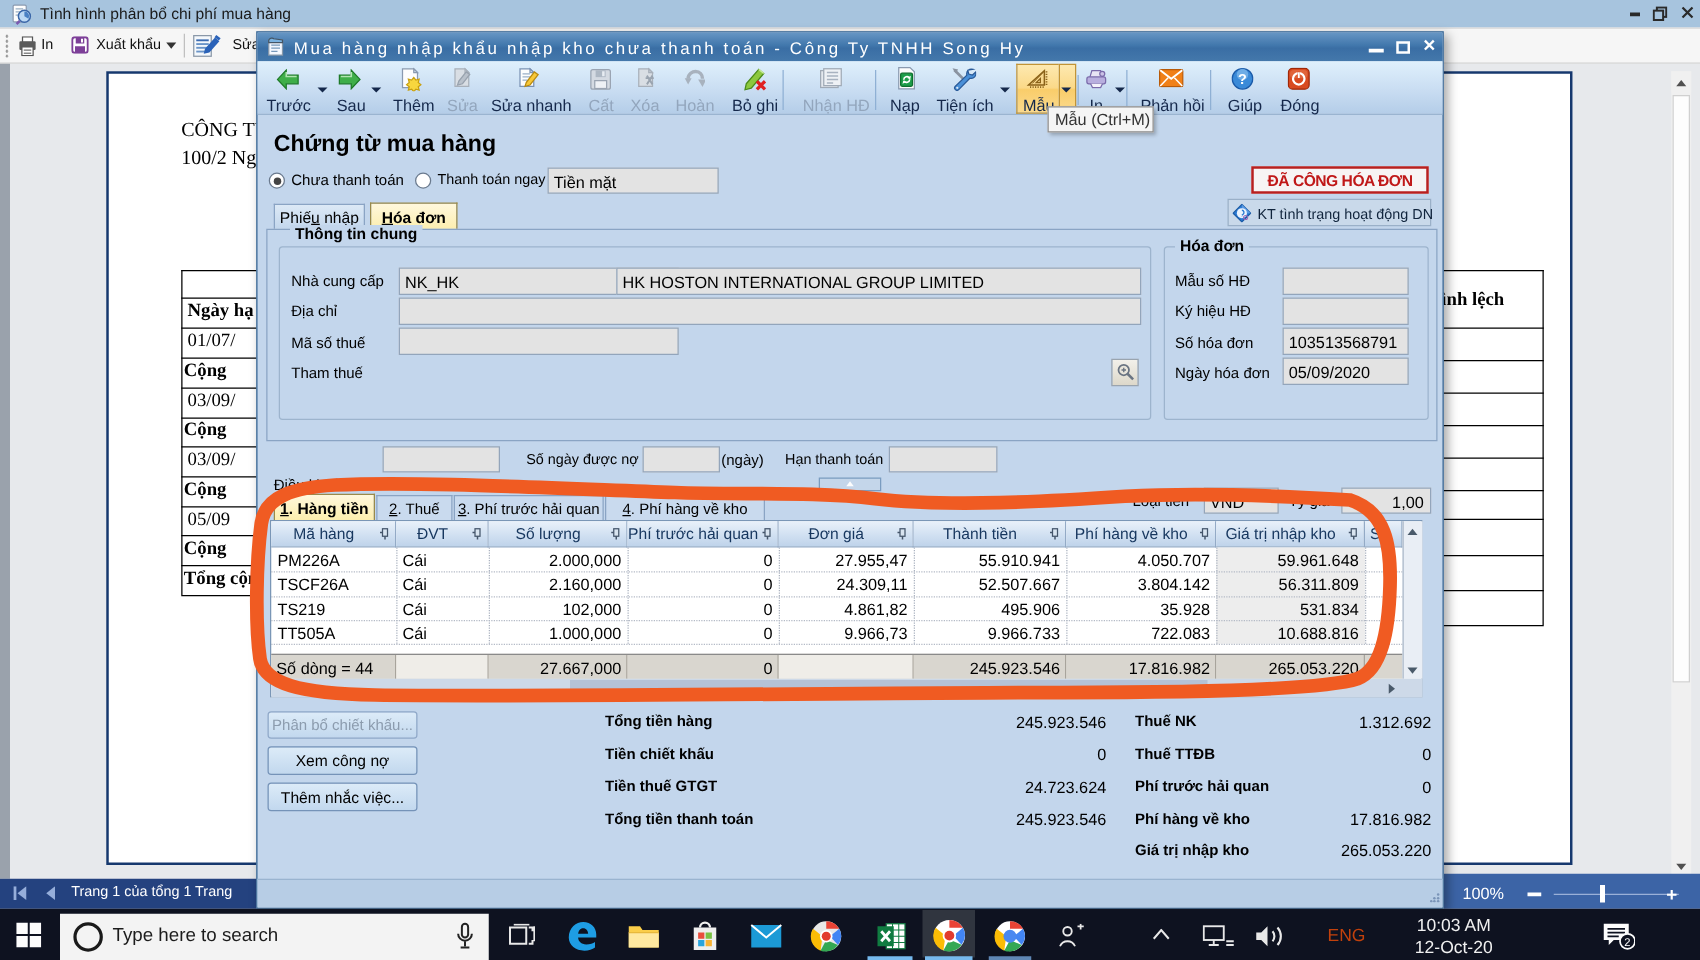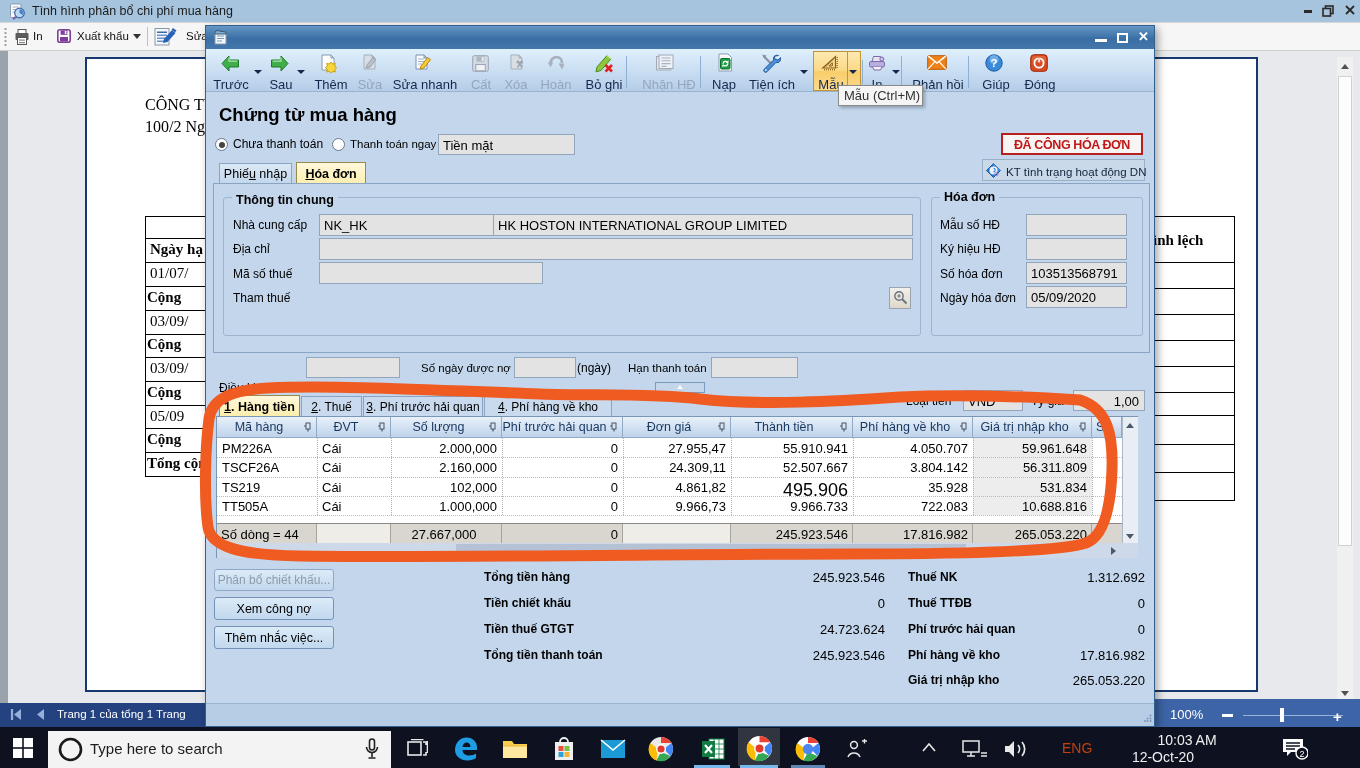--- a/index.html
+++ b/index.html
@@ -288,41 +288,42 @@
       <path d="M19 13 h6 M19 16 h6" stroke="#e8e8e8" stroke-width="1.7"></path>
     </svg>
   </div>
 <div class="abs" style="left:1003px;top:740px;z-index:41;">
     <svg width="28" height="18" viewBox="0 0 28 18">
       <path d="M2 6 h4 l5 -5 v16 l-5 -5 h-4 Z" fill="#e8e8e8"></path>
       <path d="M15 5 a6 6 0 0 1 0 8 M19 2 a10.5 10.5 0 0 1 0 14" fill="none" stroke="#e8e8e8" stroke-width="1.7"></path>
     </svg>
   </div>
 <div class="abs" style="left:1062px;top:740px;font-size:14px;color:#c2410c;z-index:41;">ENG</div>
-<div class="abs" style="left:1126px;top:732px;width:74px;text-align:center;font-size:14px;color:#f0f0f0;z-index:41;margin-left:24px;">10:03 AM</div>
+<div class="abs" style="left:1126px;top:732px;width:74px;text-align:center;font-size:14px;color:#f0f0f0;z-index:41;">10:03 AM</div>
 <div class="abs" style="left:1126px;top:749px;width:74px;text-align:center;font-size:14px;color:#f0f0f0;z-index:41;">12-Oct-20</div>
 <div class="abs" style="left:1282px;top:738px;z-index:41;">
     <svg width="26" height="22" viewBox="0 0 26 22">
       <path d="M1 1 h20 v13 h-12 l-4 4 v-4 h-4 Z" fill="#fdfdfd"></path>
       <path d="M4 5 h14 M4 8 h14 M4 11 h9" stroke="#0e1220" stroke-width="1.4"></path>
       <circle cx="20" cy="15" r="6" fill="#0e1220" stroke="#fdfdfd" stroke-width="1.4"></circle>
       <text x="20" y="19" font-size="9" fill="#fff" text-anchor="middle" font-family="Liberation Sans">2</text>
     </svg>
   </div>
 
 <div class="abs" id="dlg" style="left:205px;top:25px;width:950px;height:702px;background:#c3d6ec;border:1px solid #33618f;z-index:10;box-shadow:3px 3px 8px rgba(0,0,0,0.35);">
 
   <div class="abs" style="left:0;top:0;width:948px;height:23px;background:linear-gradient(#6796c4,#4177ac 45%,#3a6ea4 55%,#4478ab);"></div>
   <div class="abs" style="left:7px;top:3px;">
       <svg width="17" height="17" viewBox="0 0 17 17">
         <path d="M2 3 L13 3 L13 15 L2 15 Z" fill="#f4f8ff" stroke="#8899aa"></path>
         <path d="M2 3 C3 1.5 5 1 6 2 L13 3 L13 5 L2 5 Z" fill="#7ab2e0" stroke="#456"></path>
         <path d="M4 7 h7 M4 9.5 h7 M4 12 h5" stroke="#7799bb" stroke-width="1"></path>
       </svg>
     </div>
+  <div class="abs" style="left:29px;top:5px;font-size:13.5px;letter-spacing:2.1px;color:#fff;">Mua hàng nhập khẩu nhập kho chưa thanh toán - Công Ty TNHH Song Hy</div>
   <div class="abs" style="left:889px;top:13px;width:12px;height:3px;background:#fff;"></div>
   <div class="abs" style="left:911px;top:7px;width:11px;height:10px;border:2px solid #fff;"></div>
   <div class="abs" style="left:932px;top:3px;font-size:13px;color:#fff;font-weight:bold;">✕</div>
 
   <div class="abs" style="left:0;top:23px;width:948px;height:43px;background:linear-gradient(#dff0fc,#c9ddf2 55%,#b4cde8);border-bottom:1px solid #9ab4d0;"></div>
   <div class="abs" style="left:15px;top:29px;">
       <svg width="19" height="17" viewBox="0 0 19 17">
         <path d="M8 1 L8 5 L17.5 5 L17.5 12 L8 12 L8 16 L1 8.5 Z" fill="#3fae49" stroke="#1e7a28"></path>
         <path d="M8 2.5 L8 6.2 L16.3 6.2" fill="none" stroke="#b0e4b0" stroke-width="1.3"></path>
       </svg>
@@ -503,21 +504,21 @@
   <div class="abs" style="left:800px;top:140px;font-size:11.5px;color:#10243c;white-space:nowrap;">KT tình trạng hoạt động DN</div>
 
   <div class="abs" style="left:13px;top:137px;width:73px;height:21px;background:linear-gradient(#dce9f6,#c2d6ec);border:1px solid #8aa4c4;border-bottom:none;"></div>
   <div class="abs" style="left:13px;top:141px;width:73px;text-align:center;font-size:12.5px;color:#000;">Phiế<span style="text-decoration:underline">u</span> nhập</div>
   <div class="abs" style="left:90px;top:136px;width:70px;height:22px;background:linear-gradient(#fff8dc,#fceeae);border:1px solid #9a8a4a;border-bottom:none;"></div>
   <div class="abs b" style="left:90px;top:141px;width:70px;text-align:center;font-size:12.5px;color:#000;"><span style="text-decoration:underline">H</span>óa đơn</div>
 
   <div class="abs" style="left:7px;top:157px;width:937px;height:170px;border:1px solid #8aa4c4;background:#c3d6ec;"></div>
 
   <div class="gb" style="left:17px;top:171px;width:698px;height:139px;"></div>
-  <div class="gbt" style="left:26px;top:167px;">Thông tin chung</div>
+  <div class="gbt" style="left:26px;top:154px;">Thông tin chung</div>
   <div class="lbl" style="left:27px;top:192px;">Nhà cung cấp</div>
   <div class="fld" style="left:113px;top:188px;width:224px;height:22px;">NK_HK</div>
   <div class="fld" style="left:287px;top:188px;width:420px;height:22px;background:#e3e3e3;">HK HOSTON INTERNATIONAL GROUP LIMITED</div>
   <div class="lbl" style="left:27px;top:216px;">Địa chỉ</div>
   <div class="fld" style="left:113px;top:212px;width:594px;height:22px;"></div>
   <div class="lbl" style="left:27px;top:241px;">Mã số thuế</div>
   <div class="fld" style="left:113px;top:236px;width:224px;height:22px;"></div>
   <div class="lbl" style="left:27px;top:265px;">Tham thuế</div>
   <div class="abs" style="left:683px;top:261px;width:22px;height:22px;background:linear-gradient(#f2f0ea,#ddd8ca);border:1px solid #9aa4ae;"></div>
   <div class="abs" style="left:687px;top:264px;">
@@ -646,21 +647,21 @@
   <div class="abs r" style="left:296px;top:434px;width:116px;font-size:13px;">0</div>
   <div class="abs r" style="left:417px;top:434px;width:103px;font-size:13px;">24.309,11</div>
   <div class="abs r" style="left:525px;top:434px;width:117px;font-size:13px;">52.507.667</div>
   <div class="abs r" style="left:647px;top:434px;width:115px;font-size:13px;">3.804.142</div>
   <div class="abs r" style="left:767px;top:434px;width:114px;font-size:13px;">56.311.809</div>
   <div class="abs" style="left:16px;top:454px;font-size:13px;">TS219</div>
   <div class="abs" style="left:116px;top:454px;font-size:13px;">Cái</div>
   <div class="abs r" style="left:185px;top:454px;width:106px;font-size:13px;">102,000</div>
   <div class="abs r" style="left:296px;top:454px;width:116px;font-size:13px;">0</div>
   <div class="abs r" style="left:417px;top:454px;width:103px;font-size:13px;">4.861,82</div>
-  <div class="abs r" style="left:525px;top:454px;width:117px;font-size:18px;">495.906</div>
+  <div class="abs r" style="left:525px;top:454px;width:117px;font-size:13px;">495.906</div>
   <div class="abs r" style="left:647px;top:454px;width:115px;font-size:13px;">35.928</div>
   <div class="abs r" style="left:767px;top:454px;width:114px;font-size:13px;">531.834</div>
   <div class="abs" style="left:16px;top:473px;font-size:13px;">TT505A</div>
   <div class="abs" style="left:116px;top:473px;font-size:13px;">Cái</div>
   <div class="abs r" style="left:185px;top:473px;width:106px;font-size:13px;">1.000,000</div>
   <div class="abs r" style="left:296px;top:473px;width:116px;font-size:13px;">0</div>
   <div class="abs r" style="left:417px;top:473px;width:103px;font-size:13px;">9.966,73</div>
   <div class="abs r" style="left:525px;top:473px;width:117px;font-size:13px;">9.966.733</div>
   <div class="abs r" style="left:647px;top:473px;width:115px;font-size:13px;">722.083</div>
   <div class="abs r" style="left:767px;top:473px;width:114px;font-size:13px;">10.688.816</div>
@@ -680,21 +681,21 @@
   <div class="abs" style="left:11px;top:497px;width:905px;height:20px;background:#d9d6cf;border-top:1px solid #8a8a8a;"></div>
   <div class="abs" style="left:11px;top:498px;width:100px;height:19px;background:#d9d6cf;border-right:1px solid #a8a49c;"></div>
   <div class="abs" style="left:111px;top:498px;width:74px;height:19px;background:#efede8;border-right:1px solid #a8a49c;"></div>
   <div class="abs" style="left:185px;top:498px;width:111px;height:19px;background:#d9d6cf;border-right:1px solid #a8a49c;"></div>
   <div class="abs" style="left:296px;top:498px;width:121px;height:19px;background:#d9d6cf;border-right:1px solid #a8a49c;"></div>
   <div class="abs" style="left:417px;top:498px;width:108px;height:19px;background:#efede8;border-right:1px solid #a8a49c;"></div>
   <div class="abs" style="left:525px;top:498px;width:122px;height:19px;background:#d9d6cf;border-right:1px solid #a8a49c;"></div>
   <div class="abs" style="left:647px;top:498px;width:120px;height:19px;background:#d9d6cf;border-right:1px solid #a8a49c;"></div>
   <div class="abs" style="left:767px;top:498px;width:119px;height:19px;background:#d9d6cf;border-right:1px solid #a8a49c;"></div>
   <div class="abs" style="left:15px;top:501px;font-size:13px;">Số dòng = 44</div>
-  <div class="abs r" style="left:185px;top:501px;width:106px;font-size:13px;text-align:center;">27.667,000</div>
+  <div class="abs r" style="left:185px;top:501px;width:106px;font-size:13px;">27.667,000</div>
   <div class="abs r" style="left:296px;top:501px;width:116px;font-size:13px;">0</div>
   <div class="abs r" style="left:525px;top:501px;width:117px;font-size:13px;">245.923.546</div>
   <div class="abs r" style="left:647px;top:501px;width:115px;font-size:13px;">17.816.982</div>
   <div class="abs r" style="left:767px;top:501px;width:114px;font-size:13px;">265.053.220</div>
 
   <div class="abs" style="left:916px;top:391px;width:16px;height:126px;background:#e9eef5;border-left:1px solid #aab8c8;"></div>
   <div class="abs" style="left:920px;top:397px;width:0;height:0;border-left:4px solid transparent;border-right:4px solid transparent;border-bottom:5px solid #4a5a6a;"></div>
   <div class="abs" style="left:920px;top:508px;width:0;height:0;border-left:4px solid transparent;border-right:4px solid transparent;border-top:5px solid #4a5a6a;"></div>
 
   <div class="abs" style="left:11px;top:517px;width:921px;height:15px;background:#cdd9e8;"></div>

